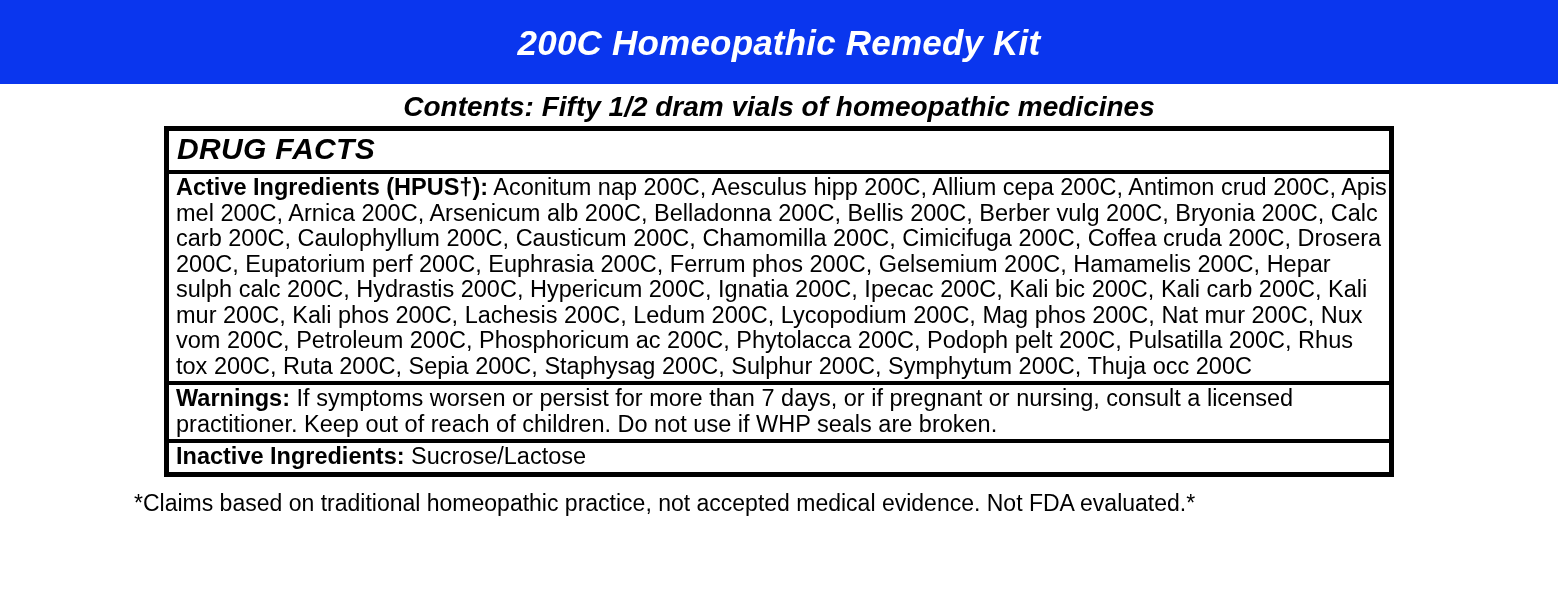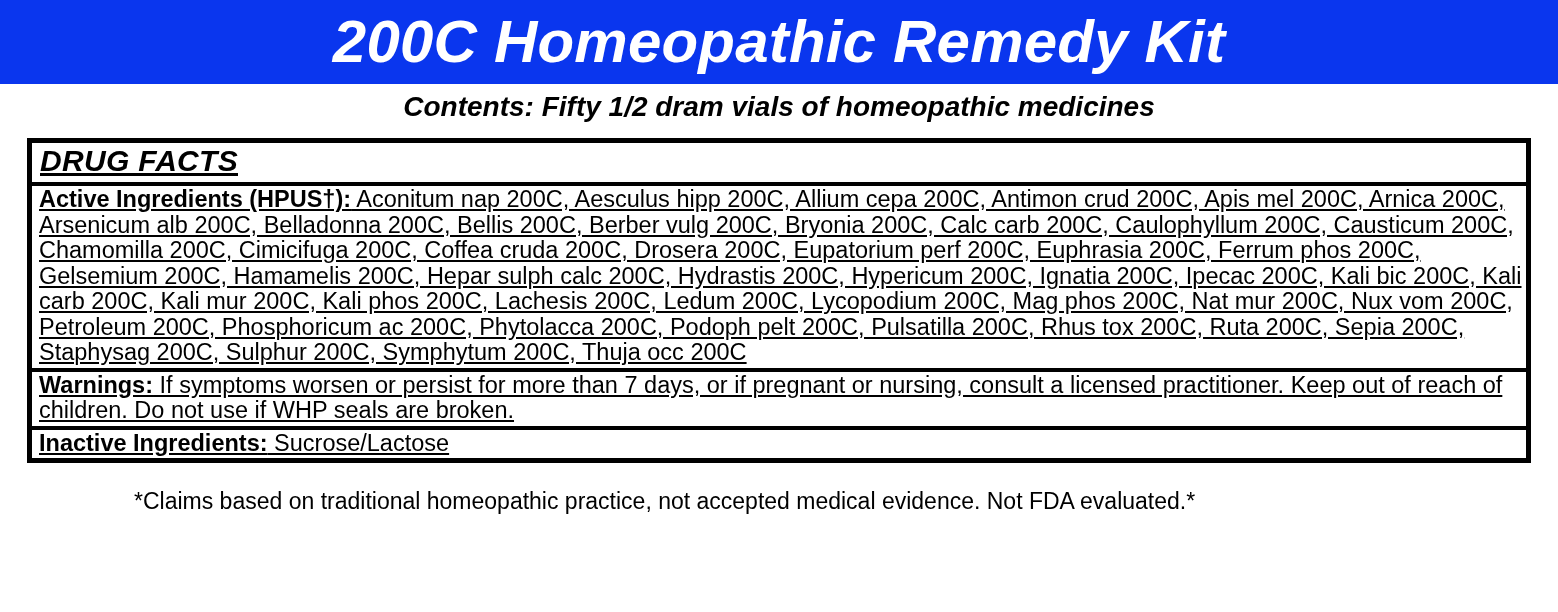--- a/index.html
+++ b/index.html
@@ -23,45 +23,44 @@
     display: flex;
     align-items: center;
     justify-content: center;
     box-sizing: border-box;
   }
   .banner-title {
     color: #ffffff;
     font-family: "Liberation Sans", sans-serif;
     font-weight: bold;
     font-style: italic;
-    font-size: 60px;
+    font-size: 35px;
     letter-spacing: 0.2px;
     line-height: 1;
     white-space: nowrap;
   }
 
   
   .contents-line {
     text-align: center;
     color: #000000;
     font-weight: bold;
     font-size: 28px;
     line-height: 1;
     padding-top: 9px;
     padding-bottom: 5px;
     white-space: nowrap;
     font-style: italic;
   }
 
   
   .facts-wrap {
-    margin: 12px auto;
-    width: 1504px;
+    margin: 0 auto;
+    width: 1230px;
     box-sizing: border-box;
-    text-decoration: underline;
   }
   .facts-box {
     border: 5px solid #000000;
     box-sizing: border-box;
     background: #ffffff;
   }
   .facts-row {
     border-top: 4px solid #000000;
     box-sizing: border-box;
     padding: 1px 0 2px 7px;

